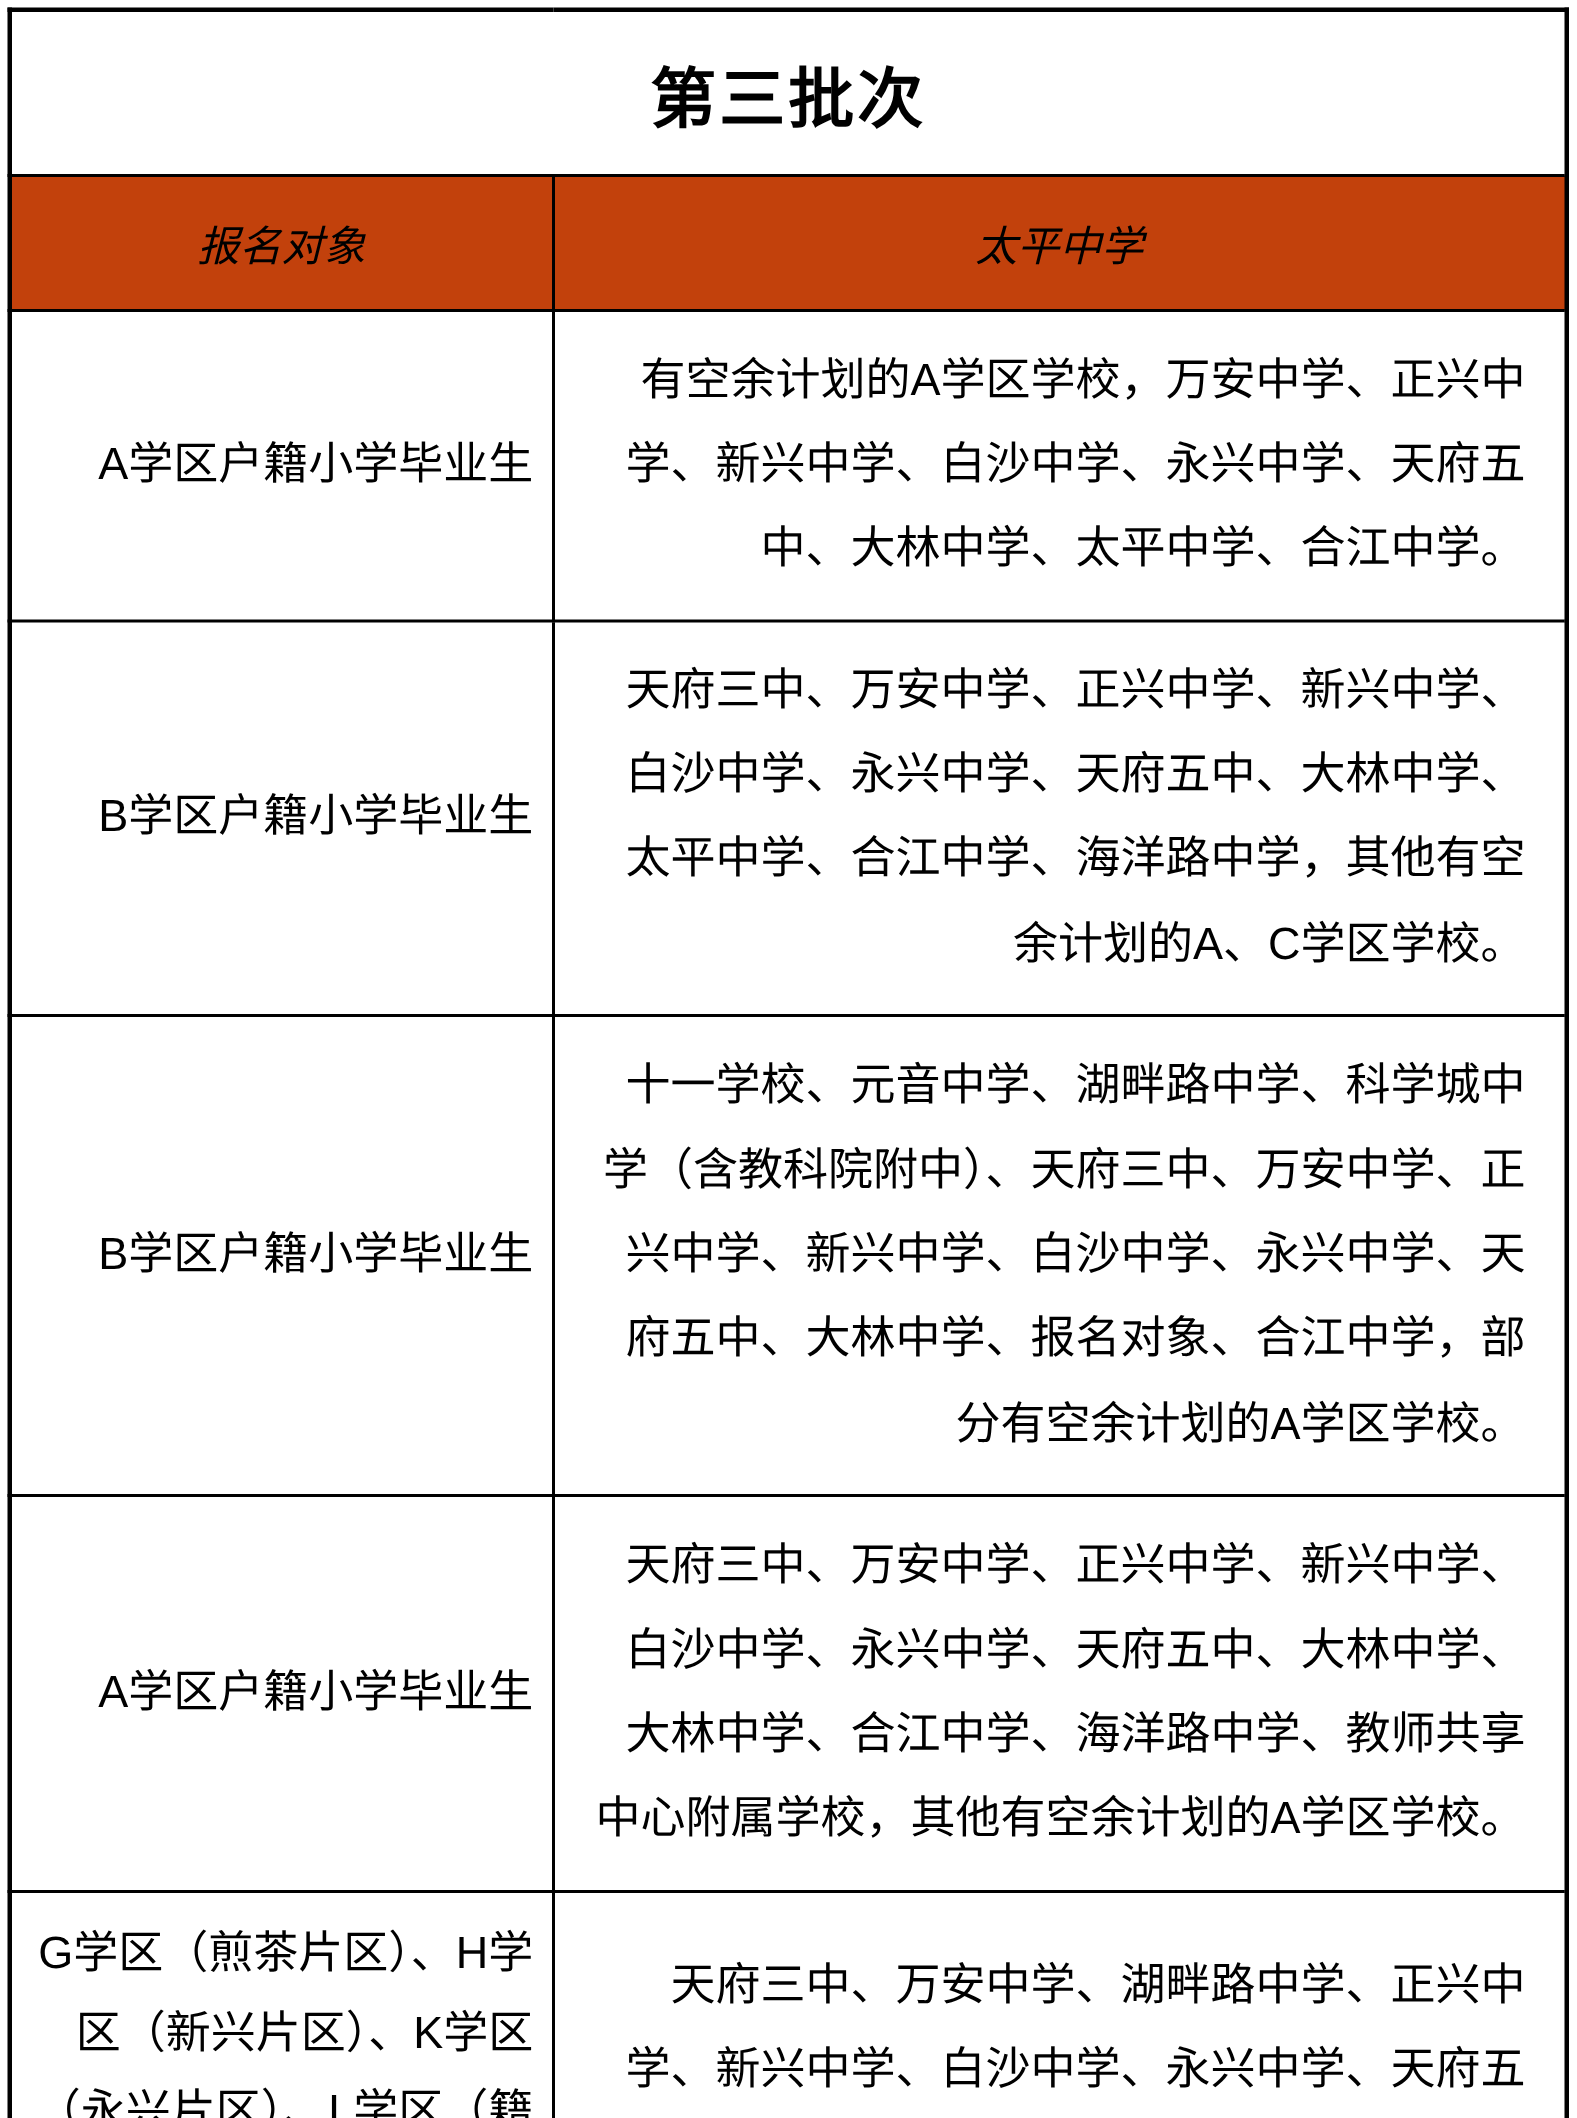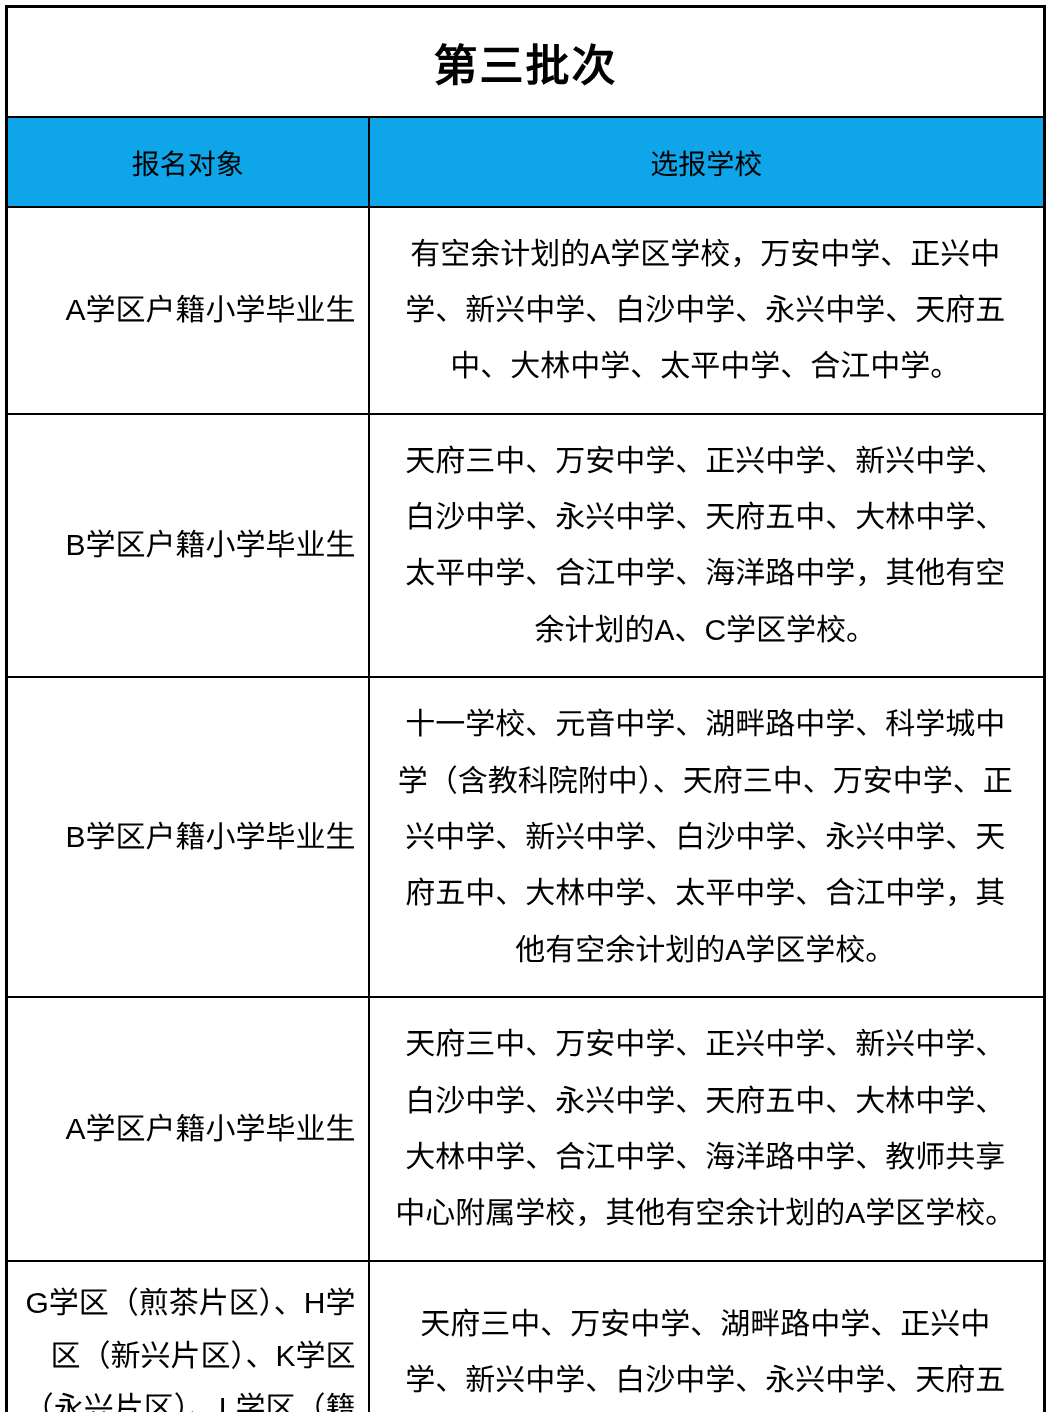--- a/index.html
+++ b/index.html
@@ -44,32 +44,33 @@
     font-weight: 600;
     letter-spacing: 2px;
     background: #ffffff;
   }
   .header-row th {
     height: 90px;
     text-align: center;
     vertical-align: middle;
     font-size: 28px;
     font-weight: 400;
-    background: #0ea5e9;
+    background: #c2410c;
+    font-style: italic;
   }
   .col-target { width: 362px; }
   .target-cell {
     text-align: right;
     vertical-align: middle;
     font-size: 30px;
     line-height: 1.75;
     padding: 10px 12px;
   }
   .schools-cell {
-    text-align: center;
+    text-align: right;
     vertical-align: middle;
     font-size: 30px;
     line-height: 1.88;
     padding: 18px 26px 18px 24px;
   }
   .row-a  { height: 173px; }
   .row-b  { height: 219px; }
   .row-c  { height: 257px; }
   .row-d  { height: 254px; }
   .row-gm { height: 296px; }
@@ -82,33 +83,33 @@
     <colgroup>
       <col class="col-target">
       <col class="col-schools">
     </colgroup>
     <tbody>
       <tr>
         <td class="title-cell" colspan="2">第三批次</td>
       </tr>
       <tr class="header-row">
         <th>报名对象</th>
-        <th>选报学校</th>
+        <th>太平中学</th>
       </tr>
       <tr class="row-a">
         <td class="target-cell">A学区户籍小学毕业生</td>
         <td class="schools-cell">有空余计划的A学区学校，万安中学、正兴中学、新兴中学、白沙中学、永兴中学、天府五中、大林中学、太平中学、合江中学。</td>
       </tr>
       <tr class="row-b">
         <td class="target-cell">B学区户籍小学毕业生</td>
         <td class="schools-cell">天府三中、万安中学、正兴中学、新兴中学、白沙中学、永兴中学、天府五中、大林中学、太平中学、合江中学、海洋路中学，其他有空余计划的A、C学区学校。</td>
       </tr>
       <tr class="row-c">
         <td class="target-cell">B学区户籍小学毕业生</td>
-        <td class="schools-cell">十一学校、元音中学、湖畔路中学、科学城中学（含教科院附中）、天府三中、万安中学、正兴中学、新兴中学、白沙中学、永兴中学、天府五中、大林中学、太平中学、合江中学，其他有空余计划的A学区学校。</td>
+        <td class="schools-cell">十一学校、元音中学、湖畔路中学、科学城中学（含教科院附中）、天府三中、万安中学、正兴中学、新兴中学、白沙中学、永兴中学、天府五中、大林中学、报名对象、合江中学，部分有空余计划的A学区学校。</td>
       </tr>
       <tr class="row-d">
         <td class="target-cell">A学区户籍小学毕业生</td>
         <td class="schools-cell">天府三中、万安中学、正兴中学、新兴中学、白沙中学、永兴中学、天府五中、大林中学、大林中学、合江中学、海洋路中学、教师共享中心附属学校，其他有空余计划的A学区学校。</td>
       </tr>
       <tr class="row-gm">
         <td class="target-cell">G学区（煎茶片区）、H学区（新兴片区）、K学区（永兴片区）、L学区（籍田片区）、M学区（太平片区）户籍小学毕业生</td>
         <td class="schools-cell">天府三中、万安中学、湖畔路中学、正兴中学、新兴中学、白沙中学、永兴中学、天府五中、大林中学、太平中学、合江中学，部分有空余计划的A、C学区学校。</td>
       </tr>
     </tbody>

